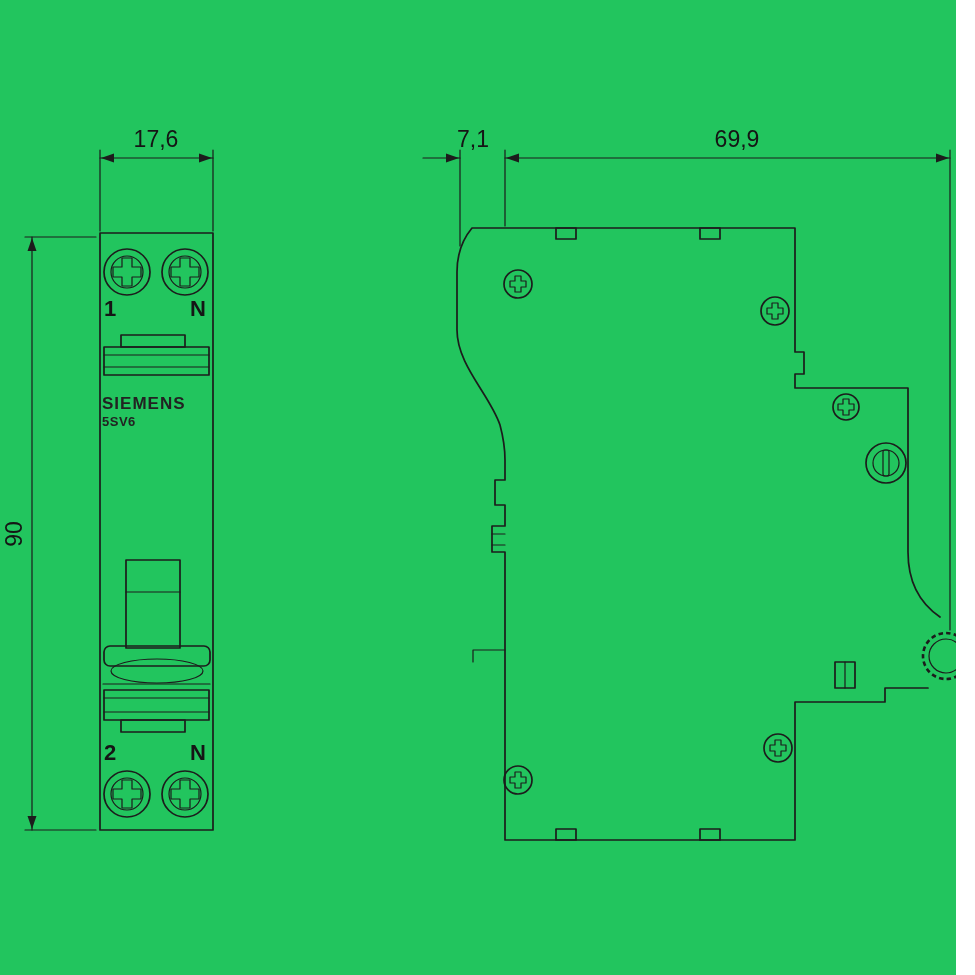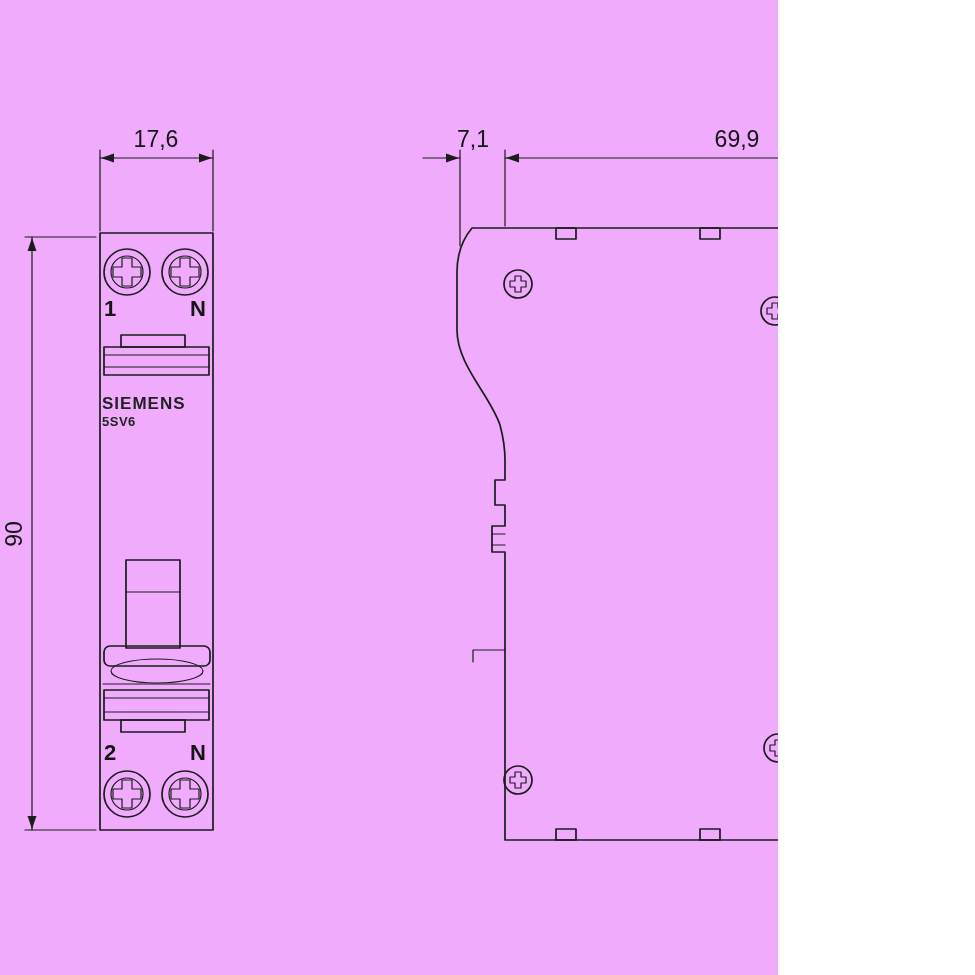--- a/index.html
+++ b/index.html
@@ -1,16 +1,16 @@
 <!DOCTYPE html>
 <html><head>
 <meta charset="utf-8">
 <style>
   html,body{margin:0;padding:0;background:#ffffff;}
-  .stage{width:778px;height:975px;background:#f0abfc;position:relative;overflow:hidden;}
+  .stage{width:956px;height:975px;background:#22c55e;position:relative;overflow:hidden;}
   svg{display:block;}
   .ln{fill:none;stroke:#1c1c1c;stroke-width:1.7;stroke-linejoin:round;stroke-linecap:round;}
   .thin{fill:none;stroke:#1c1c1c;stroke-width:1.2;stroke-linejoin:round;stroke-linecap:round;}
   .arrow{fill:#1c1c1c;stroke:none;}
   .dimtext{font-family:"Liberation Sans",sans-serif;font-size:23px;fill:#151515;}
   .termtext{font-family:"Liberation Sans",sans-serif;font-size:22px;font-weight:bold;fill:#151515;}
   .brandtext{font-family:"Liberation Sans",sans-serif;font-size:17px;font-weight:bold;letter-spacing:1px;fill:#222;}
   .modeltext{font-family:"Liberation Sans",sans-serif;font-size:13px;font-weight:bold;letter-spacing:0.5px;fill:#222;}
 </style>
 </head>

